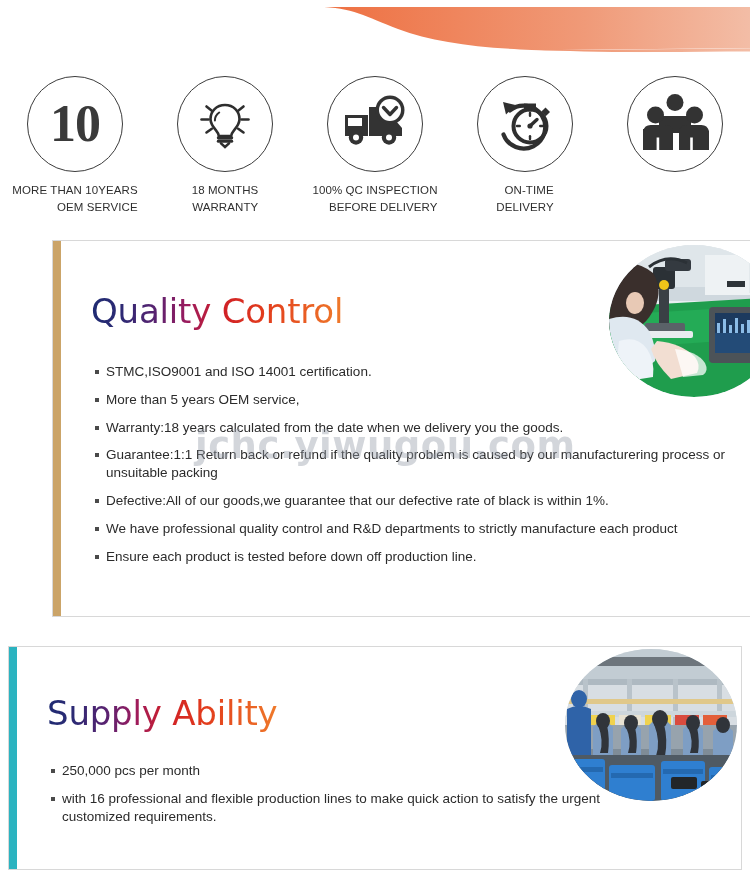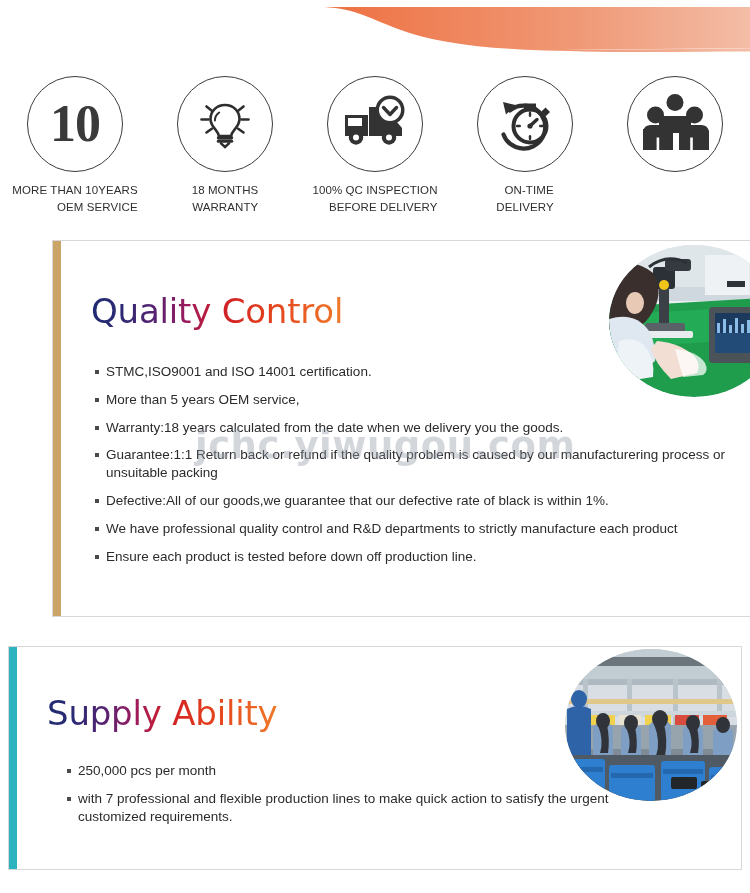--- a/index.html
+++ b/index.html
@@ -459,27 +459,27 @@
           <g fill="#222629">
             <rect x="106" y="128" width="26" height="12" rx="2"></rect>
             <rect x="136" y="132" width="22" height="10" rx="2"></rect>
           </g>
         </g>
       </svg>
     </div>
 
     <div class="card-heading" style="left:38px; top:46px;">Supply Ability</div>
 
-    <div class="bullets" style="left:58px; top:115px; width:560px;">
+    <div class="bullets" style="left:42px; top:115px; width:560px;">
       <div class="bullet">
         <span class="dot"></span>
         <span class="txt">250,000 pcs per month</span>
       </div>
       <div class="bullet">
         <span class="dot"></span>
-        <span class="txt">with 7 professional and flexible production lines to make quick action to satisfy the urgent customized requirements.</span>
+        <span class="txt">with 16 professional and flexible production lines to make quick action to satisfy the urgent customized requirements.</span>
       </div>
     </div>
   </div>
 
   <div class="watermark">jchc.yiwugou.com</div>
 
 </div>
 
 </body></html>

